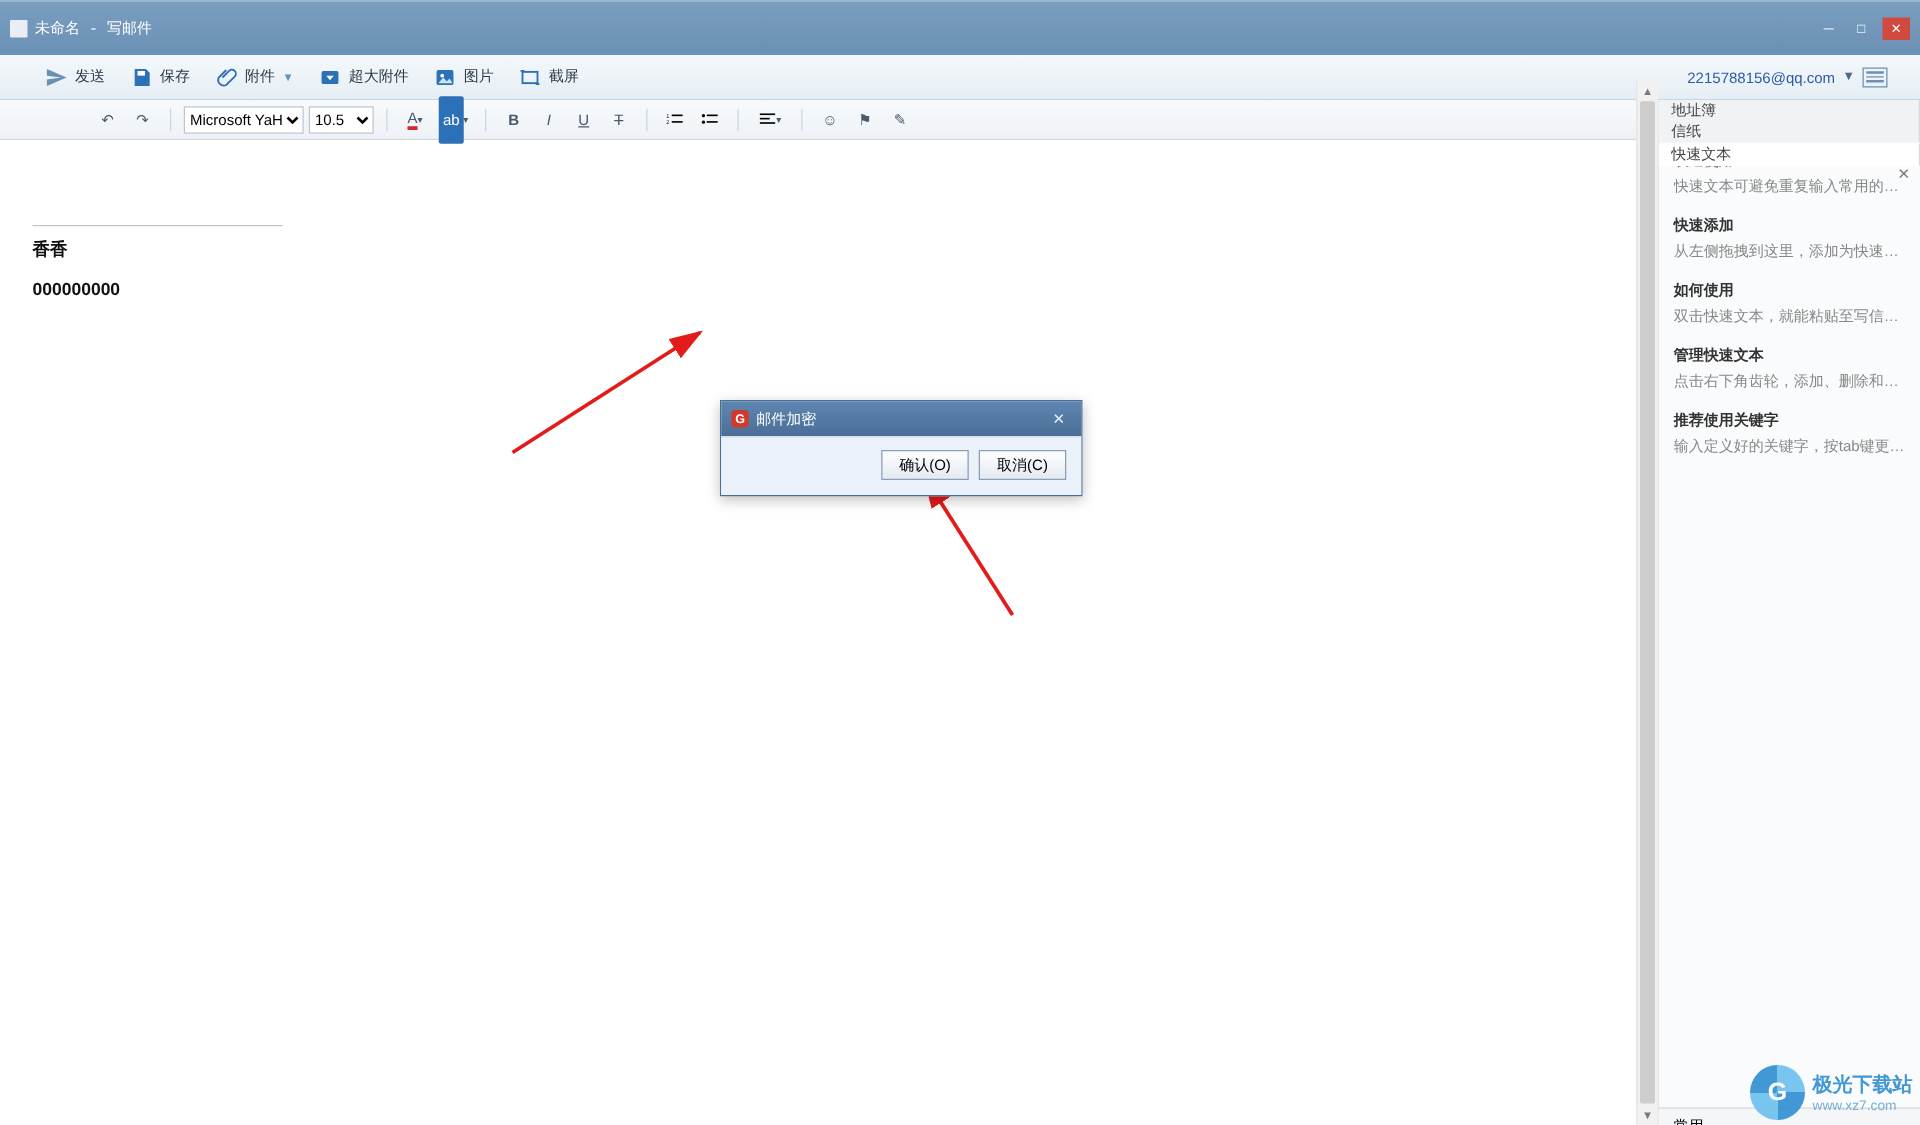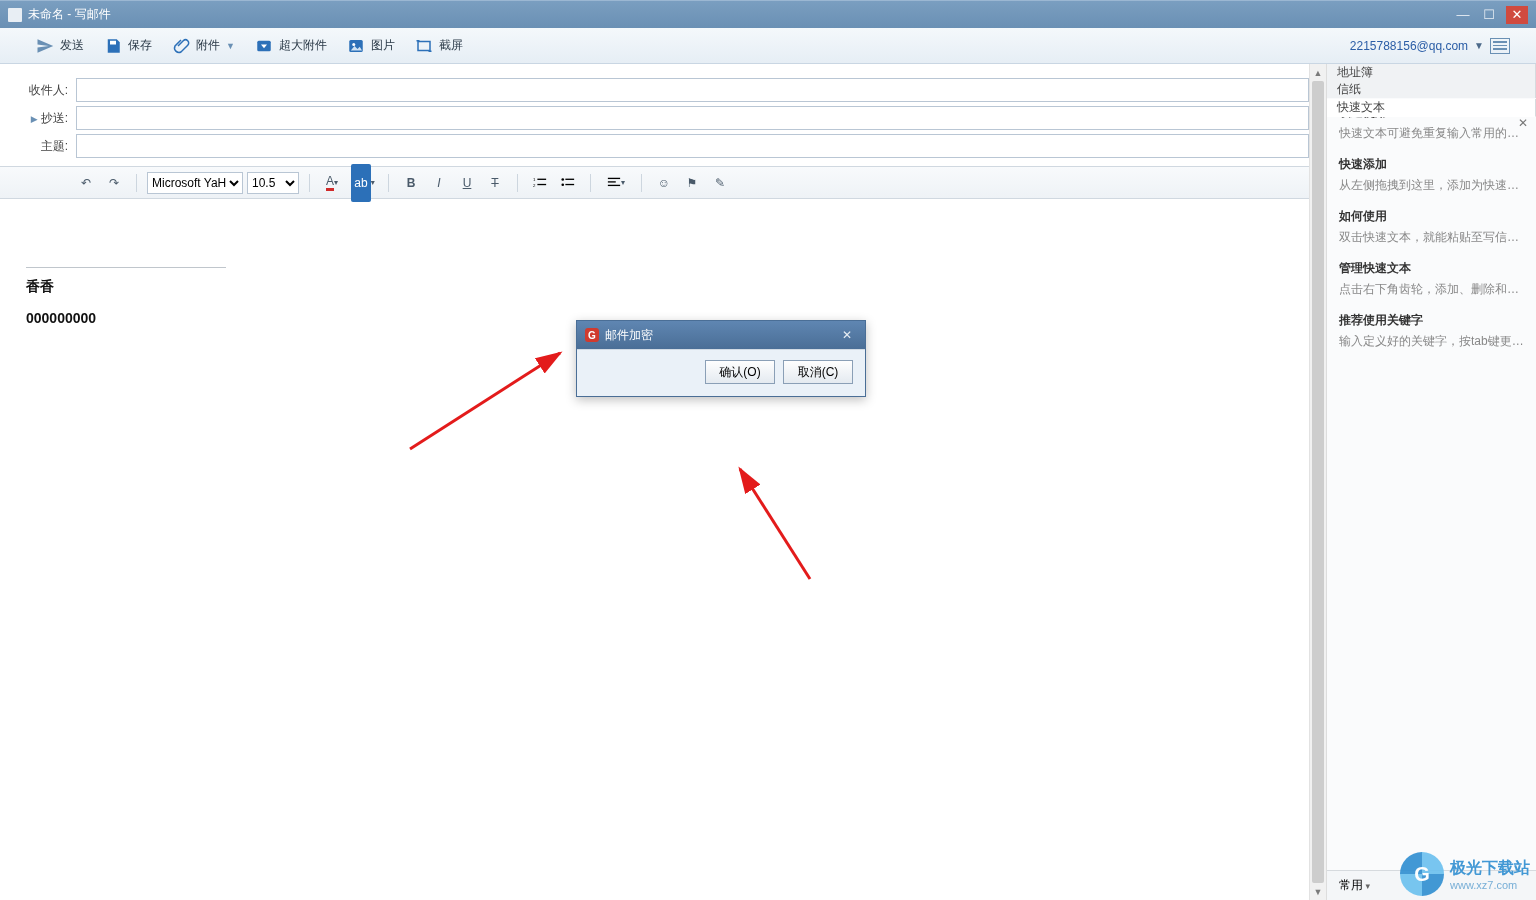--- a/index.html
+++ b/index.html
@@ -7,27 +7,28 @@
     font-family: "Microsoft YaHei", sans-serif;
     font-size: 12px;
     width: 1536px;
     height: 900px;
     overflow: hidden;
     position: relative;
     background: #fff;
   }
   
   .titlebar {
-    height: 28px;
+    height: 44px;
     background: linear-gradient(to bottom, #7a9ec0, #6a90b4);
     color: #fff;
     display: flex;
     align-items: center;
     padding: 0 8px;
     border-top: 1px solid #9bb7d2;
+    font-family: Liberation Mono, monospace;
   }
   .titlebar .doc-icon { width:14px; height:14px; background: #e8eef4; margin-right:6px; border-radius:1px; }
   .titlebar .wincontrols { margin-left:auto; display:flex; gap:8px; align-items:center; }
   .titlebar .winbtn { width:18px; height:14px; display:flex; align-items:center; justify-content:center; color:#e8eef4; font-size:13px; cursor:default;}
   .titlebar .closebtn { background:#d04a3f; width:22px; height:18px; display:flex; align-items:center; justify-content:center; color:#fff; font-size:13px;}
   
   .maintoolbar {
     height: 36px;
     background: linear-gradient(to bottom, #f4f8fb, #e6eef5);
     border-bottom: 1px solid #c9d6e3;
@@ -265,34 +266,20 @@
     <div class="listicon">
         <div class="l"></div>
         <div class="l"></div>
         <div class="l"></div>
       </div>
   </div>
 </div>
 
 <div class="main">
   <div class="left">
-    <div class="composeheader">
-      <div class="field">
-        <label>收件人:</label>
-        <input value="" style="">
-      </div>
-      <div class="field">
-        <label><span class="triangle">▶</span><span>抄送:</span></label>
-        <input value="" style="">
-      </div>
-      <div class="field">
-        <label>主题:</label>
-        <input value="" style="">
-      </div>
-    </div>
 
     <div class="editorbar">
       <div style="width:60px;"></div>
       <div class="ebtn">↶</div>
       <div class="ebtn">↷</div>
       <div class="sep"></div>
       <select style="width:96px;">
         <option>Microsoft YaH</option>
       </select>
       <select style="width:52px;">

